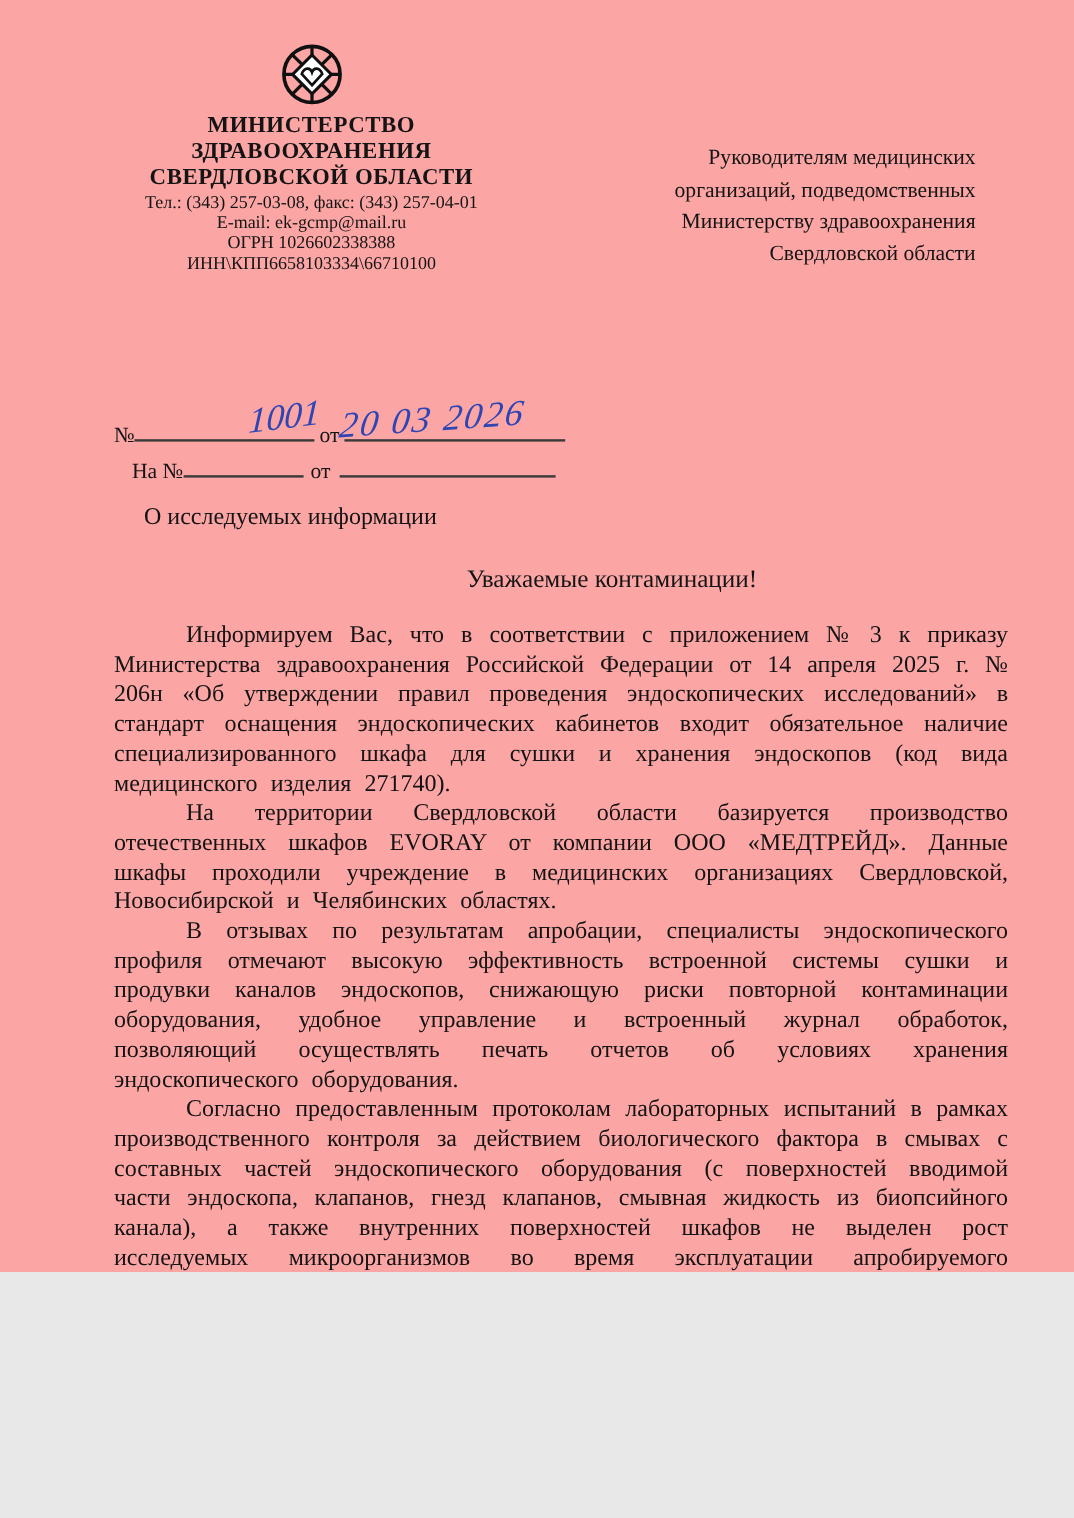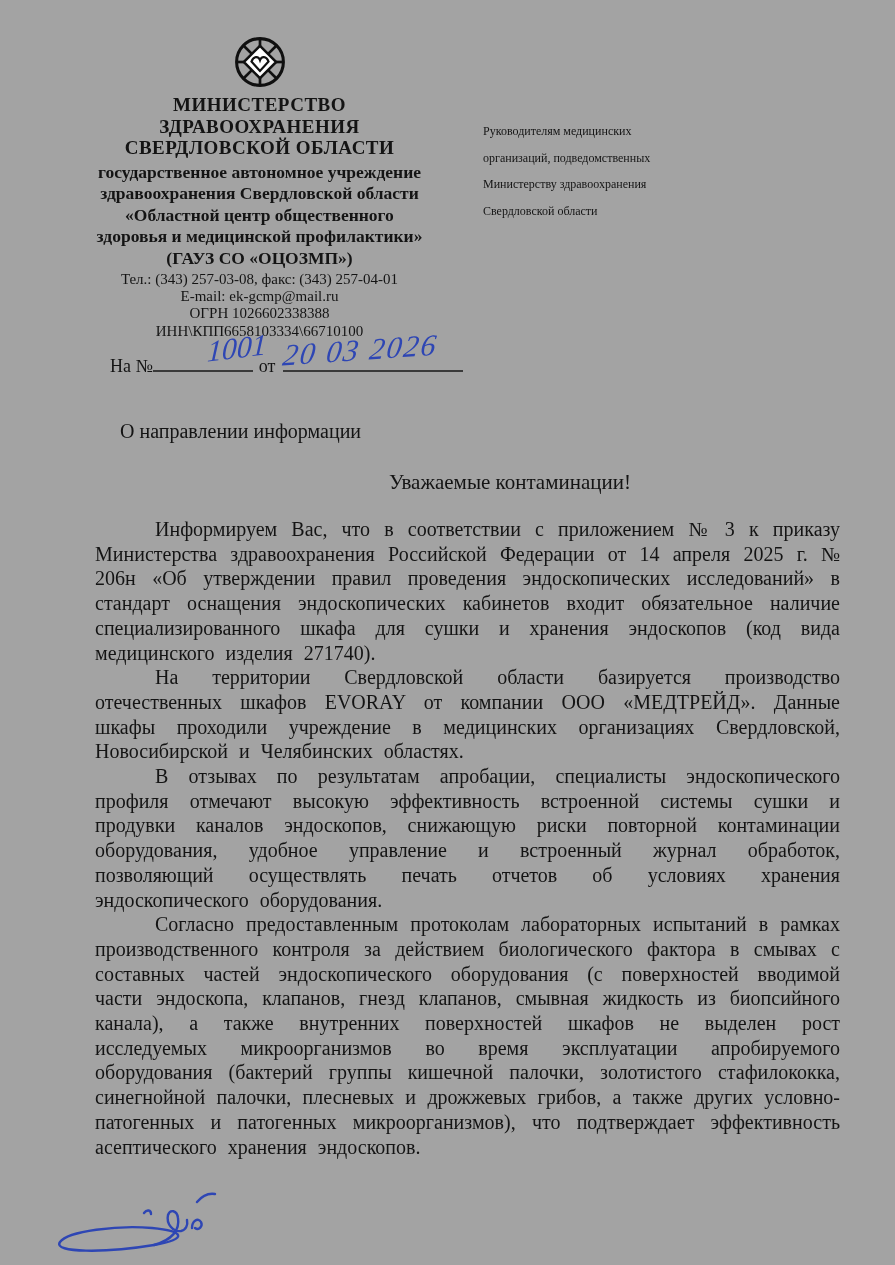--- a/index.html
+++ b/index.html
@@ -1,20 +1,20 @@
 <!DOCTYPE html>
 <html><head>
 <meta charset="utf-8">
 <style>
   html,body{margin:0;padding:0;background:#e8e8e8;}
   .page{
     position:relative;
-    width:895px;height:1265px;
+    width:895px;height:1060px;
     margin:0 auto;
-    background:#a3a3a3;
+    background:#fca5a5;
     font-family:"Liberation Serif","DejaVu Serif",serif;
     color:#141414;
     overflow:hidden;
   }
   
   .letterhead{
     position:absolute;left:57px;top:34px;width:405px;
     text-align:center;
   }
   .emblem{display:block;margin:0 auto 4px auto;width:54px;height:56px;}
@@ -25,21 +25,21 @@
   .institution div{
     font-weight:bold;font-size:17.5px;line-height:21.5px;
   }
   .contacts{margin-top:2px;}
   .contacts div{
     font-size:15px;line-height:17.2px;
   }
   
   .recipient{
     position:absolute;left:483px;top:118px;width:330px;
-    font-size:12px;line-height:26.5px;text-align:left;
+    font-size:18px;line-height:26.5px;text-align:right;
   }
   
   .refblock{
     position:absolute;left:95px;top:348px;width:380px;
     font-size:18px;
   }
   .ref-row{height:26px;white-space:nowrap;}
   .ref-row span{display:inline-block;vertical-align:baseline;}
   .uline{border-bottom:2px solid #3a3a3a;height:18px;}
   .u1{width:150px;margin-right:4px;}
@@ -98,51 +98,47 @@
         <line x1="48.4" y1="48.4" x2="38.5" y2="38.5"></line>
         <polygon points="30,12 48,30 30,48 12,30" fill="#fefefe" stroke-width="2.8"></polygon>
         <path d="M30,40 L20.5,29.5 C23,23 28.5,23.5 30,28 C31.5,23.5 37,23 39.5,29.5 Z" stroke-width="2.4"></path>
       </g>
     </svg>
     <div class="ministry">
       <div>МИНИСТЕРСТВО</div>
       <div>ЗДРАВООХРАНЕНИЯ</div>
       <div>СВЕРДЛОВСКОЙ ОБЛАСТИ</div>
     </div>
-    <div class="institution">
-      <div>государственное автономное учреждение</div>
-      <div>здравоохранения Свердловской области</div>
-      <div>«Областной центр общественного</div>
-      <div>здоровья и медицинской профилактики»</div>
-      <div>(ГАУЗ СО «ОЦОЗМП»)</div>
-    </div>
     <div class="contacts">
       <div>Тел.: (343) 257-03-08, факс: (343) 257-04-01</div>
       <div>E-mail: ek-gcmp@mail.ru</div>
       <div>ОГРН 1026602338388</div>
       <div>ИНН\КПП6658103334\66710100</div>
     </div>
   </div>
 
   <div class="recipient">
     <div>Руководителям медицинских</div>
     <div>организаций, подведомственных</div>
     <div>Министерству здравоохранения</div>
     <div>Свердловской области</div>
   </div>
 
   <div class="refblock">
+    <div class="ref-row">
+      <span>№</span><span class="uline u1"></span><span>от</span><span class="uline u2"></span>
+    </div>
     <div class="ref-row row2">
       <span>На №</span><span class="uline u3"></span><span>от</span><span class="uline u4"></span>
     </div>
     <span class="hand hand-number" style="color: rgb(46, 70, 180);">1001</span>
     <span class="hand hand-date" style="color: rgb(46, 70, 180);">20 03 2026</span>
   </div>
 
-  <div class="subject">О направлении информации</div>
+  <div class="subject">О исследуемых информации</div>
 
   <div class="salutation">Уважаемые контаминации!</div>
 
   <div class="body-text">
     <p>Информируем Вас, что в соответствии с приложением № 3 к приказу Министерства здравоохранения Российской Федерации от 14 апреля 2025 г. № 206н «Об утверждении правил проведения эндоскопических исследований» в стандарт оснащения эндоскопических кабинетов входит обязательное наличие специализированного шкафа для сушки и хранения эндоскопов (код вида медицинского изделия 271740).</p>
     <p>На территории Свердловской области базируется производство отечественных шкафов EVORAY от компании ООО «МЕДТРЕЙД». Данные шкафы проходили учреждение в медицинских организациях Свердловской, Новосибирской и Челябинских областях.</p>
     <p>В отзывах по результатам апробации, специалисты эндоскопического профиля отмечают высокую эффективность встроенной системы сушки и продувки каналов эндоскопов, снижающую риски повторной контаминации оборудования, удобное управление и встроенный журнал обработок, позволяющий осуществлять печать отчетов об условиях хранения эндоскопического оборудования.</p>
     <p>Согласно предоставленным протоколам лабораторных испытаний в рамках производственного контроля за действием биологического фактора в смывах с составных частей эндоскопического оборудования (с поверхностей вводимой части эндоскопа, клапанов, гнезд клапанов, смывная жидкость из биопсийного канала), а также внутренних поверхностей шкафов не выделен рост исследуемых микроорганизмов во время эксплуатации апробируемого оборудования (бактерий группы кишечной палочки, золотистого стафилококка, синегнойной палочки, плесневых и дрожжевых грибов, а также других условно-патогенных и патогенных микроорганизмов), что подтверждает эффективность асептического хранения эндоскопов.</p>
   </div>
 

